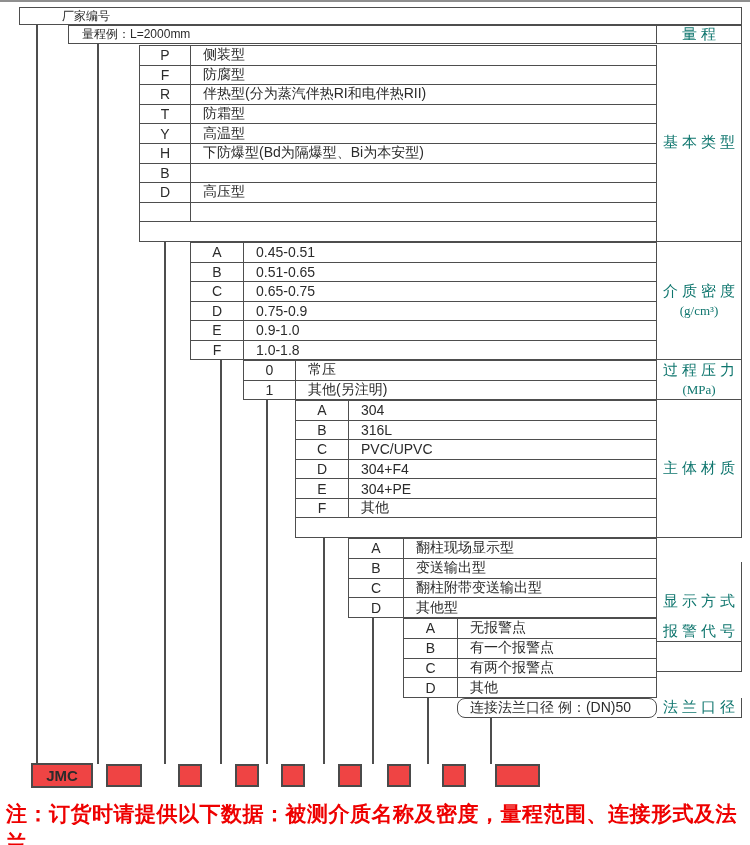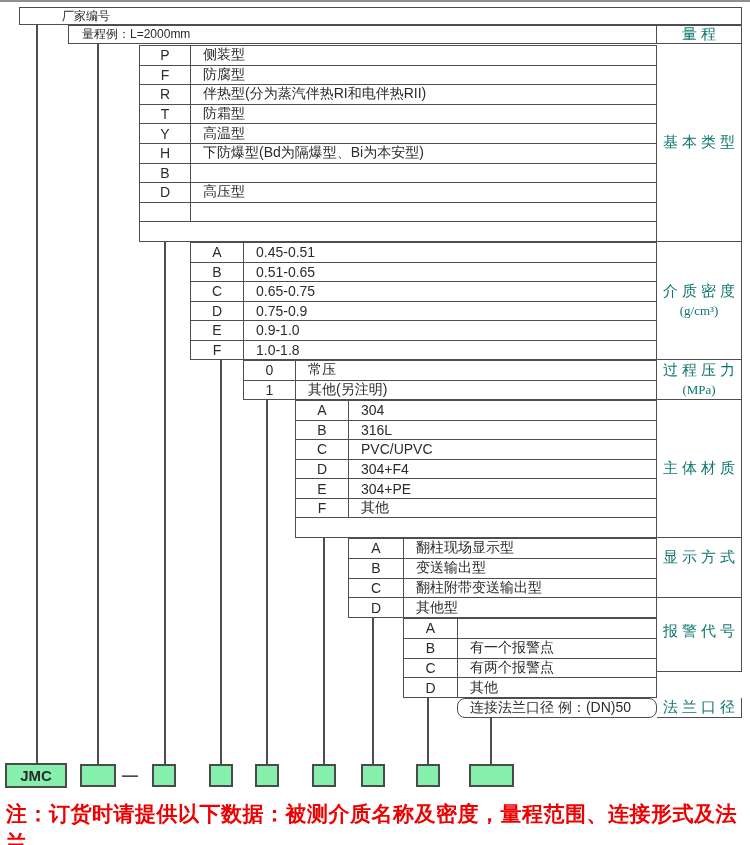--- a/index.html
+++ b/index.html
@@ -15,21 +15,21 @@
   .tbl{position:absolute;box-sizing:border-box;border:1px solid var(--line);display:flex;flex-direction:column;}
   .row{flex:1;display:flex;box-sizing:border-box;border-bottom:1px solid var(--line);min-height:0;}
   .row.last{border-bottom:none;}
   .code{flex:none;box-sizing:border-box;border-right:1px solid var(--line);display:flex;align-items:center;justify-content:center;font-size:14px;}
   .code.merged{border-right:none;}
   .desc{flex:1;display:flex;align-items:center;padding-left:12px;box-sizing:border-box;font-size:14px;white-space:nowrap;overflow:hidden;}
   .labelcell{position:absolute;left:657px;width:85px;box-sizing:border-box;border-right:1px solid var(--line);border-bottom:1px solid var(--line);display:flex;flex-direction:column;align-items:center;justify-content:center;font-family:"Liberation Serif","DejaVu Serif",serif;font-size:15px;color:#0f766e;}
   .labelcell .lbl{letter-spacing:4px;text-indent:4px;white-space:nowrap;}
   .labelcell .sublbl{font-size:13px;letter-spacing:0;margin-top:2px;}
   .vline{position:absolute;width:2px;background:var(--line);}
-  .mbox{position:absolute;box-sizing:border-box;border:2px solid #4a4a4a;background:#86efac;display:flex;align-items:center;justify-content:center;font-weight:bold;font-size:15px;}
+  .mbox{position:absolute;box-sizing:border-box;border:2px solid #4a4a4a;background:#ef4444;display:flex;align-items:center;justify-content:center;font-weight:bold;font-size:15px;margin-left:26px;}
   .dash{position:absolute;display:flex;align-items:center;justify-content:center;font-weight:bold;color:#4a4a4a;font-size:16px;}
   .note{position:absolute;left:6px;top:799px;width:744px;color:var(--red);font-weight:bold;font-size:21px;line-height:29px;letter-spacing:0.5px;}
 </style>
 </head>
 <body>
 
 <div class="page">
   <div class="toprule"></div>
 
   <div class="hdrcell" style="left:19px;top:7px;width:723px;height:18px;padding-left:42px;">
@@ -177,26 +177,27 @@
         </div>
         <div class="row">
           <div class="code" style="width: 55px;">C</div>
           <div class="desc">翻柱附带变送输出型</div>
         </div>
         <div class="row last">
           <div class="code" style="width: 55px;">D</div>
           <div class="desc">其他型</div>
         </div>
       </div>
-      <div class="labelcell" style="top: 518px; height: 80px;">
+      <div class="labelcell" style="top: 562px; height: 80px;">
         <div class="lbl">显示方式</div>
       </div>
       <div class="tbl" style="left: 403px; top: 618px; width: 254px; height: 80px;">
         <div class="row">
           <div class="code" style="width: 54px;">A</div>
+          <div class="desc">无报警点</div>
         </div>
         <div class="row">
           <div class="code" style="width: 54px;">B</div>
           <div class="desc">有一个报警点</div>
         </div>
         <div class="row">
           <div class="code" style="width: 54px;">C</div>
           <div class="desc">有两个报警点</div>
         </div>
         <div class="row last">

